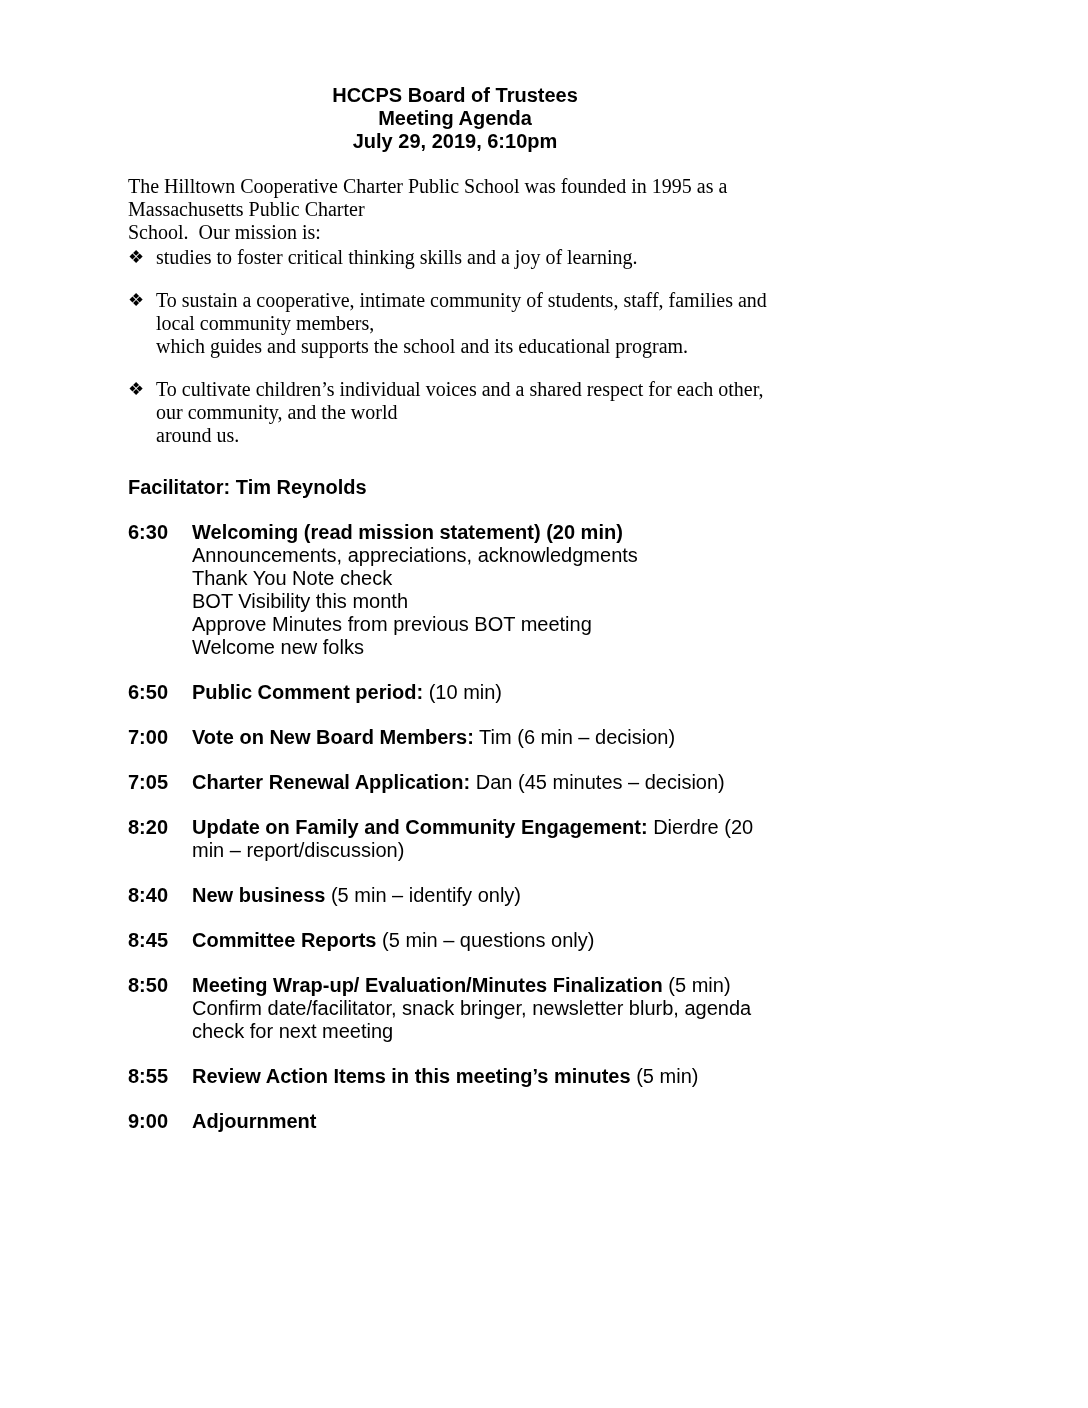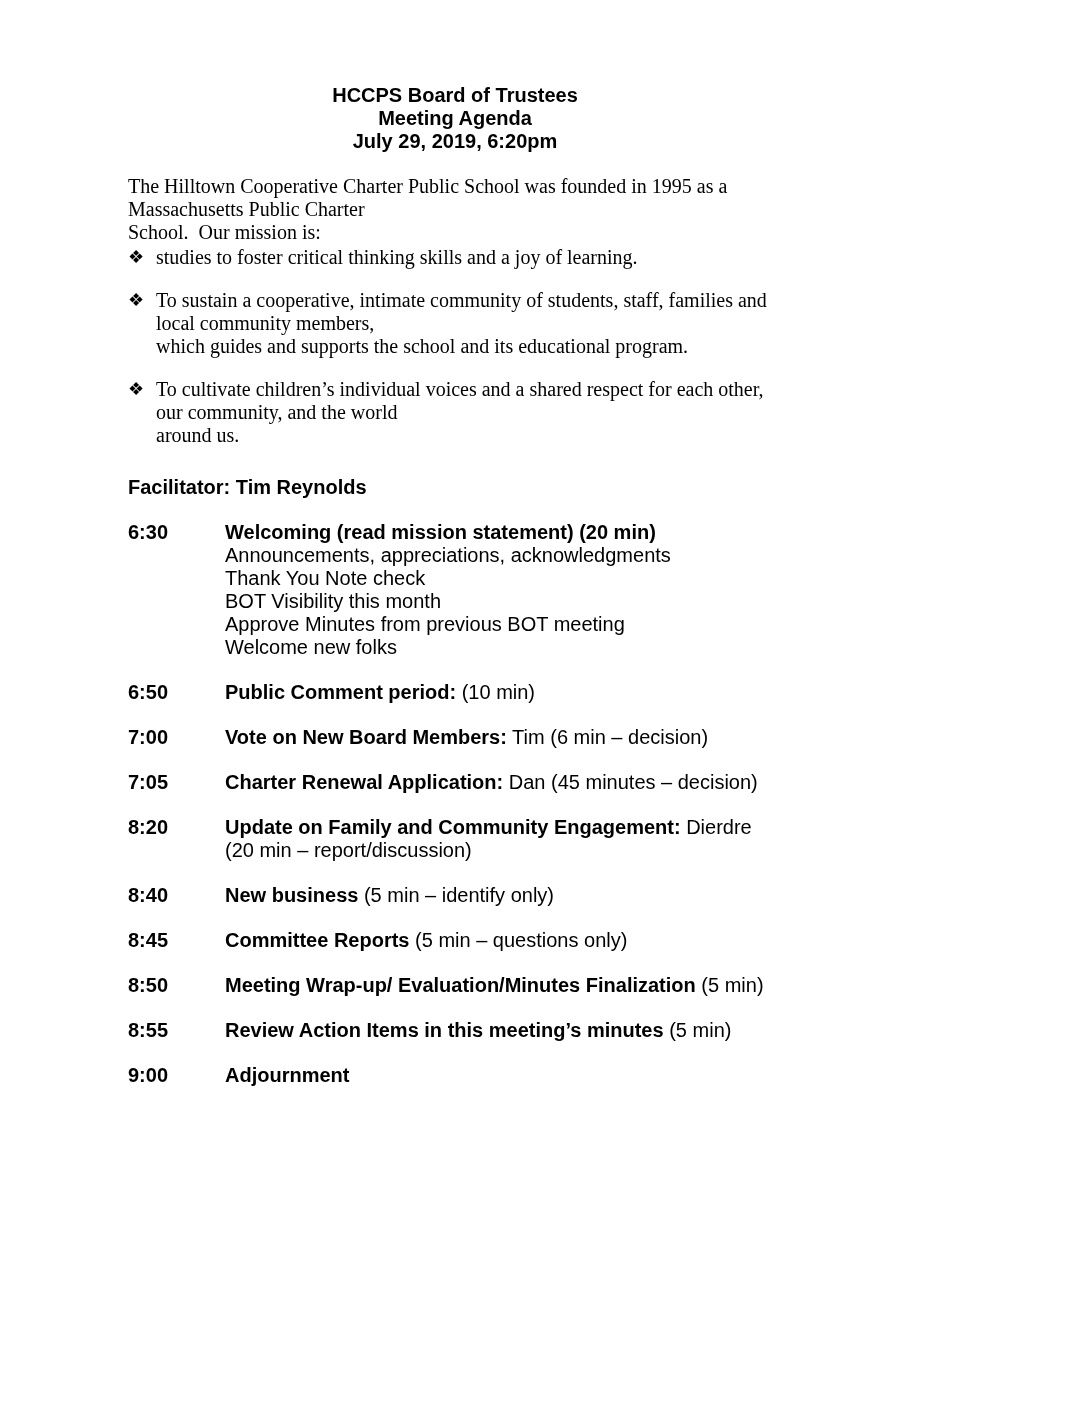--- a/index.html
+++ b/index.html
@@ -44,39 +44,38 @@
     font-size: 18px;
   }
   .bullet-text { flex: 1; }
   .facilitator {
     margin-top: 29px;
     font-weight: bold;
   }
   .agenda-item {
     display: flex;
     margin-top: 22px;
-    gap: 33px;
   }
   .agenda-time {
     flex: none;
     width: 64px;
     font-weight: bold;
   }
   .agenda-content { flex: 1; }
   .agenda-title { font-weight: bold; text-align: right; }
 </style>
 </head>
 <body>
 
 <div class="doc">
 
   <div class="title-block">
     <div class="t">HCCPS Board of Trustees</div>
     <div class="t">Meeting Agenda</div>
-    <div class="t">July 29, 2019, 6:20pm</div>
+    <div class="t">July 29, 2019, 6:10pm</div>
   </div>
 
   <div class="intro">
     <div class="t">The Hilltown Cooperative Charter Public School was founded in 1995 as a Massachusetts Public Charter</div>
     <div class="t">School.  Our mission is:</div>
   </div>
 
   <div>
     <div class="bullet-item first">
       <span class="bullet-glyph">❖</span>
@@ -156,20 +155,21 @@
       <span class="agenda-time t">8:45</span>
       <div class="agenda-content">
         <div><span class="agenda-title t">Committee Reports</span><span class="t"> (5 min – questions only)</span></div>
       </div>
     </div>
 
     <div class="agenda-item">
       <span class="agenda-time t">8:50</span>
       <div class="agenda-content">
         <div><span class="agenda-title t">Meeting Wrap-up/ Evaluation/Minutes Finalization</span><span class="t"> (5 min)</span></div>
+        <div class="t">Confirm date/facilitator, snack bringer, newsletter blurb, agenda check for next meeting</div>
       </div>
     </div>
 
     <div class="agenda-item">
       <span class="agenda-time t">8:55</span>
       <div class="agenda-content">
         <div><span class="agenda-title t">Review Action Items in this meeting’s minutes</span><span class="t"> (5 min)</span></div>
       </div>
     </div>
 

